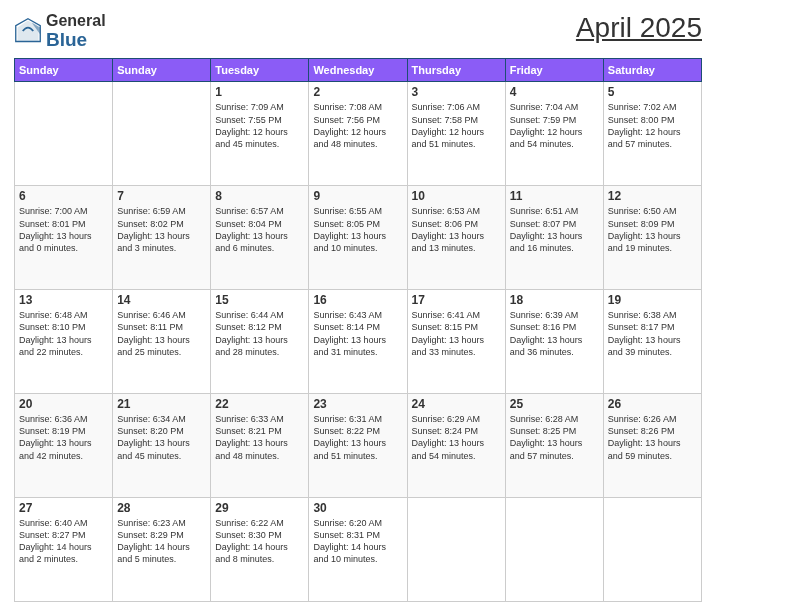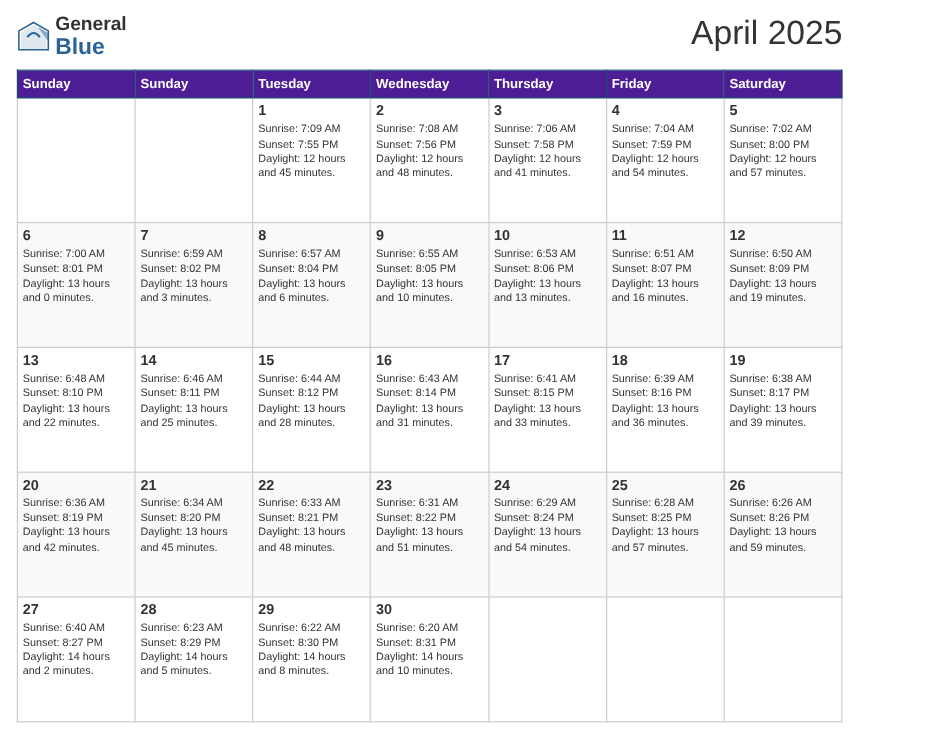--- a/index.html
+++ b/index.html
@@ -47,20 +47,21 @@
       width: 28px;
       height: 28px;
     }
     .title-block {
       text-align: right;
     }
     .main-title {
       font-size: 28px;
       color: #333;
       font-weight: normal;
+      text-decoration: underline;
     }
     .subtitle {
       font-size: 13px;
       color: #555;
     }
     .calendar {
       flex: 1;
       border: 1px solid #ccc;
       border-collapse: collapse;
       width: 100%;
@@ -99,21 +100,21 @@
     .empty-cell {
       background: #fff;
     }
     tr:nth-child(odd) td {
       background: #fff;
     }
     tr:nth-child(even) td {
       background: #f9f9f9;
     }
     .calendar thead tr th {
-      background: #4c1d95;
+      background: #8b5cf6;
     }
   </style>
 </head>
 <body>
 
 <div class="page">
   <div class="header">
     <div class="logo">
       <svg class="logo-icon" viewBox="0 0 32 32" xmlns="http://www.w3.org/2000/svg">
         <polygon points="16,4 28,12 28,28 4,28 4,12" fill="#2a6496" opacity="0.15"></polygon>
@@ -161,21 +162,21 @@
               <div>Sunrise: 7:08 AM</div>
               <div>Sunset: 7:56 PM</div>
               <div>Daylight: 12 hours and 48 minutes.</div>
             </div>
           </td>
           <td>
             <span class="day-number">3</span>
             <div class="day-info">
               <div>Sunrise: 7:06 AM</div>
               <div>Sunset: 7:58 PM</div>
-              <div>Daylight: 12 hours and 41 minutes.</div>
+              <div>Daylight: 12 hours and 51 minutes.</div>
             </div>
           </td>
           <td>
             <span class="day-number">4</span>
             <div class="day-info">
               <div>Sunrise: 7:04 AM</div>
               <div>Sunset: 7:59 PM</div>
               <div>Daylight: 12 hours and 54 minutes.</div>
             </div>
           </td>

